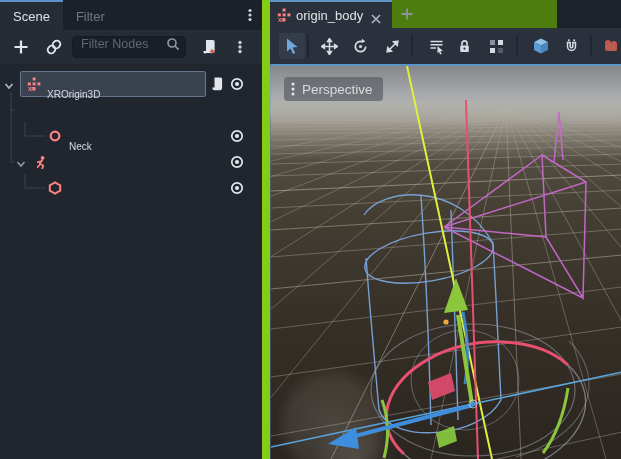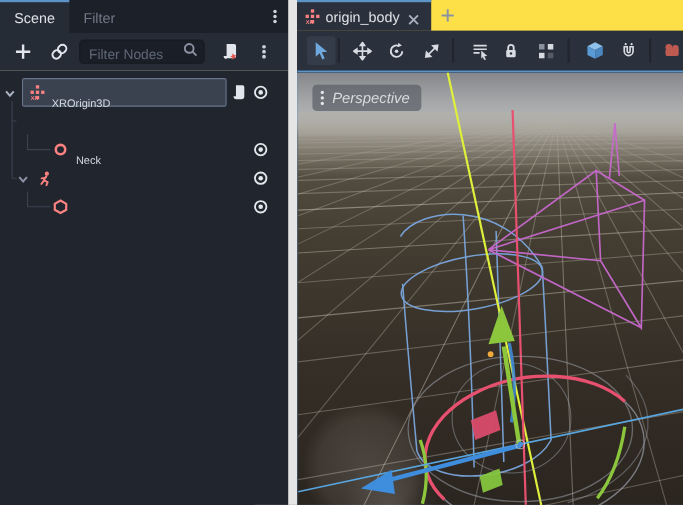--- a/index.html
+++ b/index.html
@@ -1,50 +1,50 @@
 <!DOCTYPE html>
 <html style="--accent: #5d94c8; --node-red: #fc8181; --icon-light: #dbdfe6; --gizmo-x: #e8506f; --gizmo-y: #8cc63c; --gizmo-z: #3f8edd; --ray-yellow: #dff03c; --camera-magenta: #c869ce; --shape-blue: #7aa6dd;"><head>
 <meta charset="utf-8">
 <style>
   * { box-sizing: border-box; margin: 0; padding: 0; }
   html,body { width:621px; height:459px; background:#14181f; overflow:hidden;
     font-family:"Liberation Sans", sans-serif; }
   .root { position:relative; width:621px; height:459px; background:#14181f; }
 
   
-  .left-dock { position:absolute; left:0; top:0; width:298px; height:459px; background:#e5e5e5; }
+  .left-dock { position:absolute; left:0; top:0; width:298px; height:459px; background:#84cc16; }
   .dock-tabbar { position:absolute; left:0; top:0; width:262px; height:30px; background:#1c2129; display:flex; }
   .dock-tab { height:30px; display:flex; align-items:center; justify-content:center;
     font-size:13px; color:#6f7887; padding:0 13px; border-top:2px solid transparent; cursor:default; }
   .dock-tab.active { background:#262c36; color:#dee1e6; border-top:2px solid var(--accent,#5d94c8); }
   .tabbar-menu { position:absolute; right:4px; top:7px; width:16px; height:16px; }
 
   .dock-toolbar { position:absolute; left:0; top:30px; width:262px; height:34px; background:#262c36; }
   .tbtn { position:absolute; top:5px; width:24px; height:24px; display:flex; align-items:center; justify-content:center; border-radius:3px; }
   .filter-box { position:absolute; left:72px; top:6px; width:114px; height:22px; background:#1a1e26;
-    border-radius:4px; border:1px solid #161a21; display:flex; align-items:flex-end; }
+    border-radius:4px; border:1px solid #161a21; display:flex; align-items:flex-start; }
   .filter-box input { flex:1; min-width:0; background:transparent; border:none; outline:none;
     color:#cfd3da; font-size:12.5px; padding:0 2px 0 8px; font-family:"Liberation Sans",sans-serif; }
   .filter-box input::placeholder { color:#5f6877; }
   .filter-box .mag { flex:0 0 auto; margin-right:5px; }
 
   .scene-tree { position:absolute; left:0; top:64px; width:262px; height:395px; background:#21262e; }
   .tree-guides { position:absolute; left:0; top:0; }
   .trow { position:absolute; left:0; width:262px; height:26px; }
   .trow .icon { position:absolute; top:6px; width:14px; height:14px; }
   .trow .chev { position:absolute; top:7px; width:12px; height:12px; }
   .trow .lbl { position:absolute; top:18px; font-size:10px; color:#d5d9e0; white-space:nowrap; }
   .sel-box { position:absolute; left:20px; top:0; width:186px; height:26px;
     background:#3a4250; border:1px solid #66758a; border-radius:2px; }
   .eye { position:absolute; left:229px; top:5px; width:16px; height:16px; }
   .scripti { position:absolute; left:209px; top:5px; width:16px; height:16px; }
 
   
   .main-panel { position:absolute; left:270px; top:0; width:351px; height:459px; background:#1d222a; }
-  .scene-tabbar { position:absolute; left:0; top:0; width:351px; height:28px; background:#fde047;text-decoration:underline; }
+  .scene-tabbar { position:absolute; left:0; top:0; width:287px; height:28px; background:#4d7c0f;text-decoration:underline; }
   .scene-tab { position:absolute; left:0; top:0; height:28px; width:122px; background:#2b313c;
     border-top:2px solid var(--accent,#5d94c8); display:flex; align-items:center; }
   .scene-tab .ticon { margin-left:7px; width:14px; height:14px; }
   .scene-tab .tlbl { margin-left:5px; font-size:13px; color:#dfe1e5; white-space:nowrap; }
   .tab-close { margin-left:8px; width:10px; height:10px; }
   .tab-plus { position:absolute; left:130px; top:7px; width:14px; height:14px; }
 
   .vp-toolbar { position:absolute; left:0; top:28px; width:351px; height:36px; background:#2b313c; }
   .vbtn { position:absolute; top:5px; width:26px; height:26px; display:flex; align-items:center;
     justify-content:center; border-radius:3px; }
@@ -54,21 +54,21 @@
   .viewport { position:absolute; left:0; top:64px; width:351px; height:395px;
     border-top:2px solid var(--accent,#5d94c8);
     border-left:1px solid rgba(93,148,200,.35);
     background:linear-gradient(to bottom,
       #85878a 0%, #a6a8aa 7%, #b1b3b4 10.5%, #a8a49b 12%,
       #7d766a 15%, #534c41 24%, #443d32 38%, #362f27 66%, #2b2520 100%);
   }
   .vp-svg { position:absolute; left:0; top:0; }
   .persp-btn { position:absolute; left:13px; top:11px; height:24px; padding:0 10px 0 6px;
     background:rgba(92,96,102,.72); border-radius:4px; display:flex; align-items:center; gap:6px; }
-  .persp-btn .plbl { font-size:13.5px; color:#d9dadc;font-style:italic; }
+  .persp-btn .plbl { font-size:13.5px; color:#d9dadc; }
 </style>
 </head>
 <body>
 
 <div class="root">
 
   <div class="left-dock">
 
     <div class="dock-tabbar">
       <div class="dock-tab active">Scene</div>

